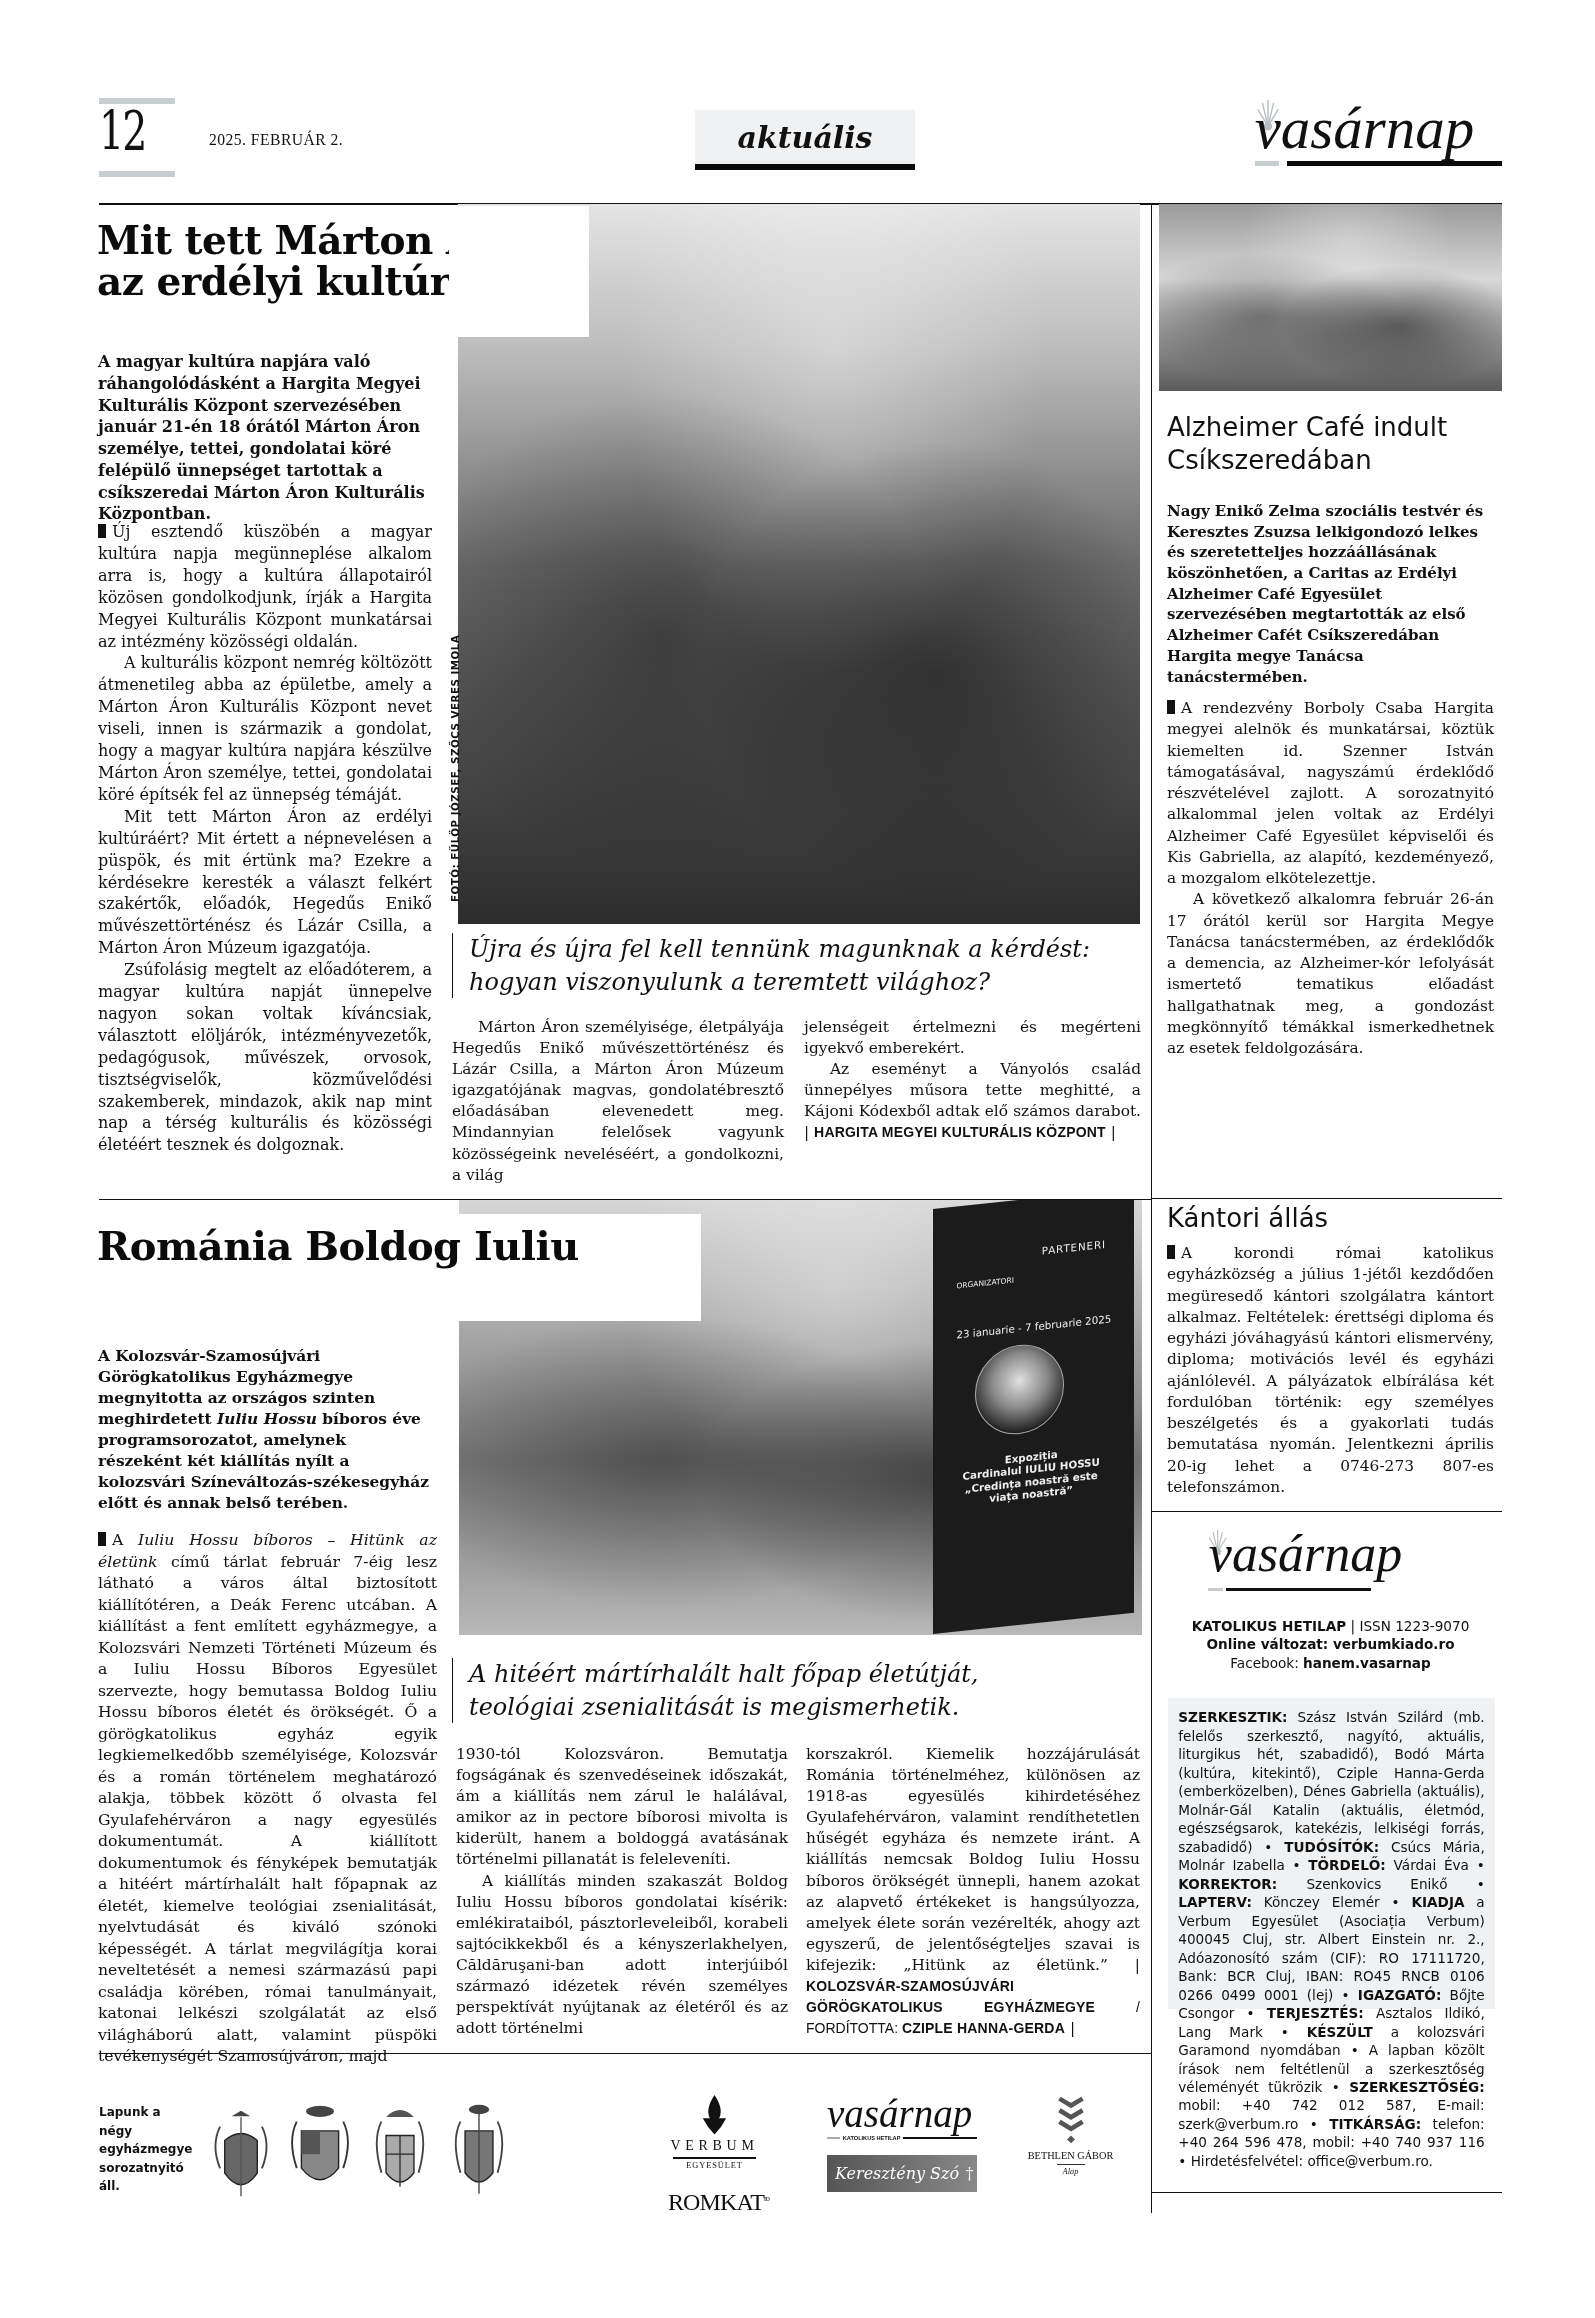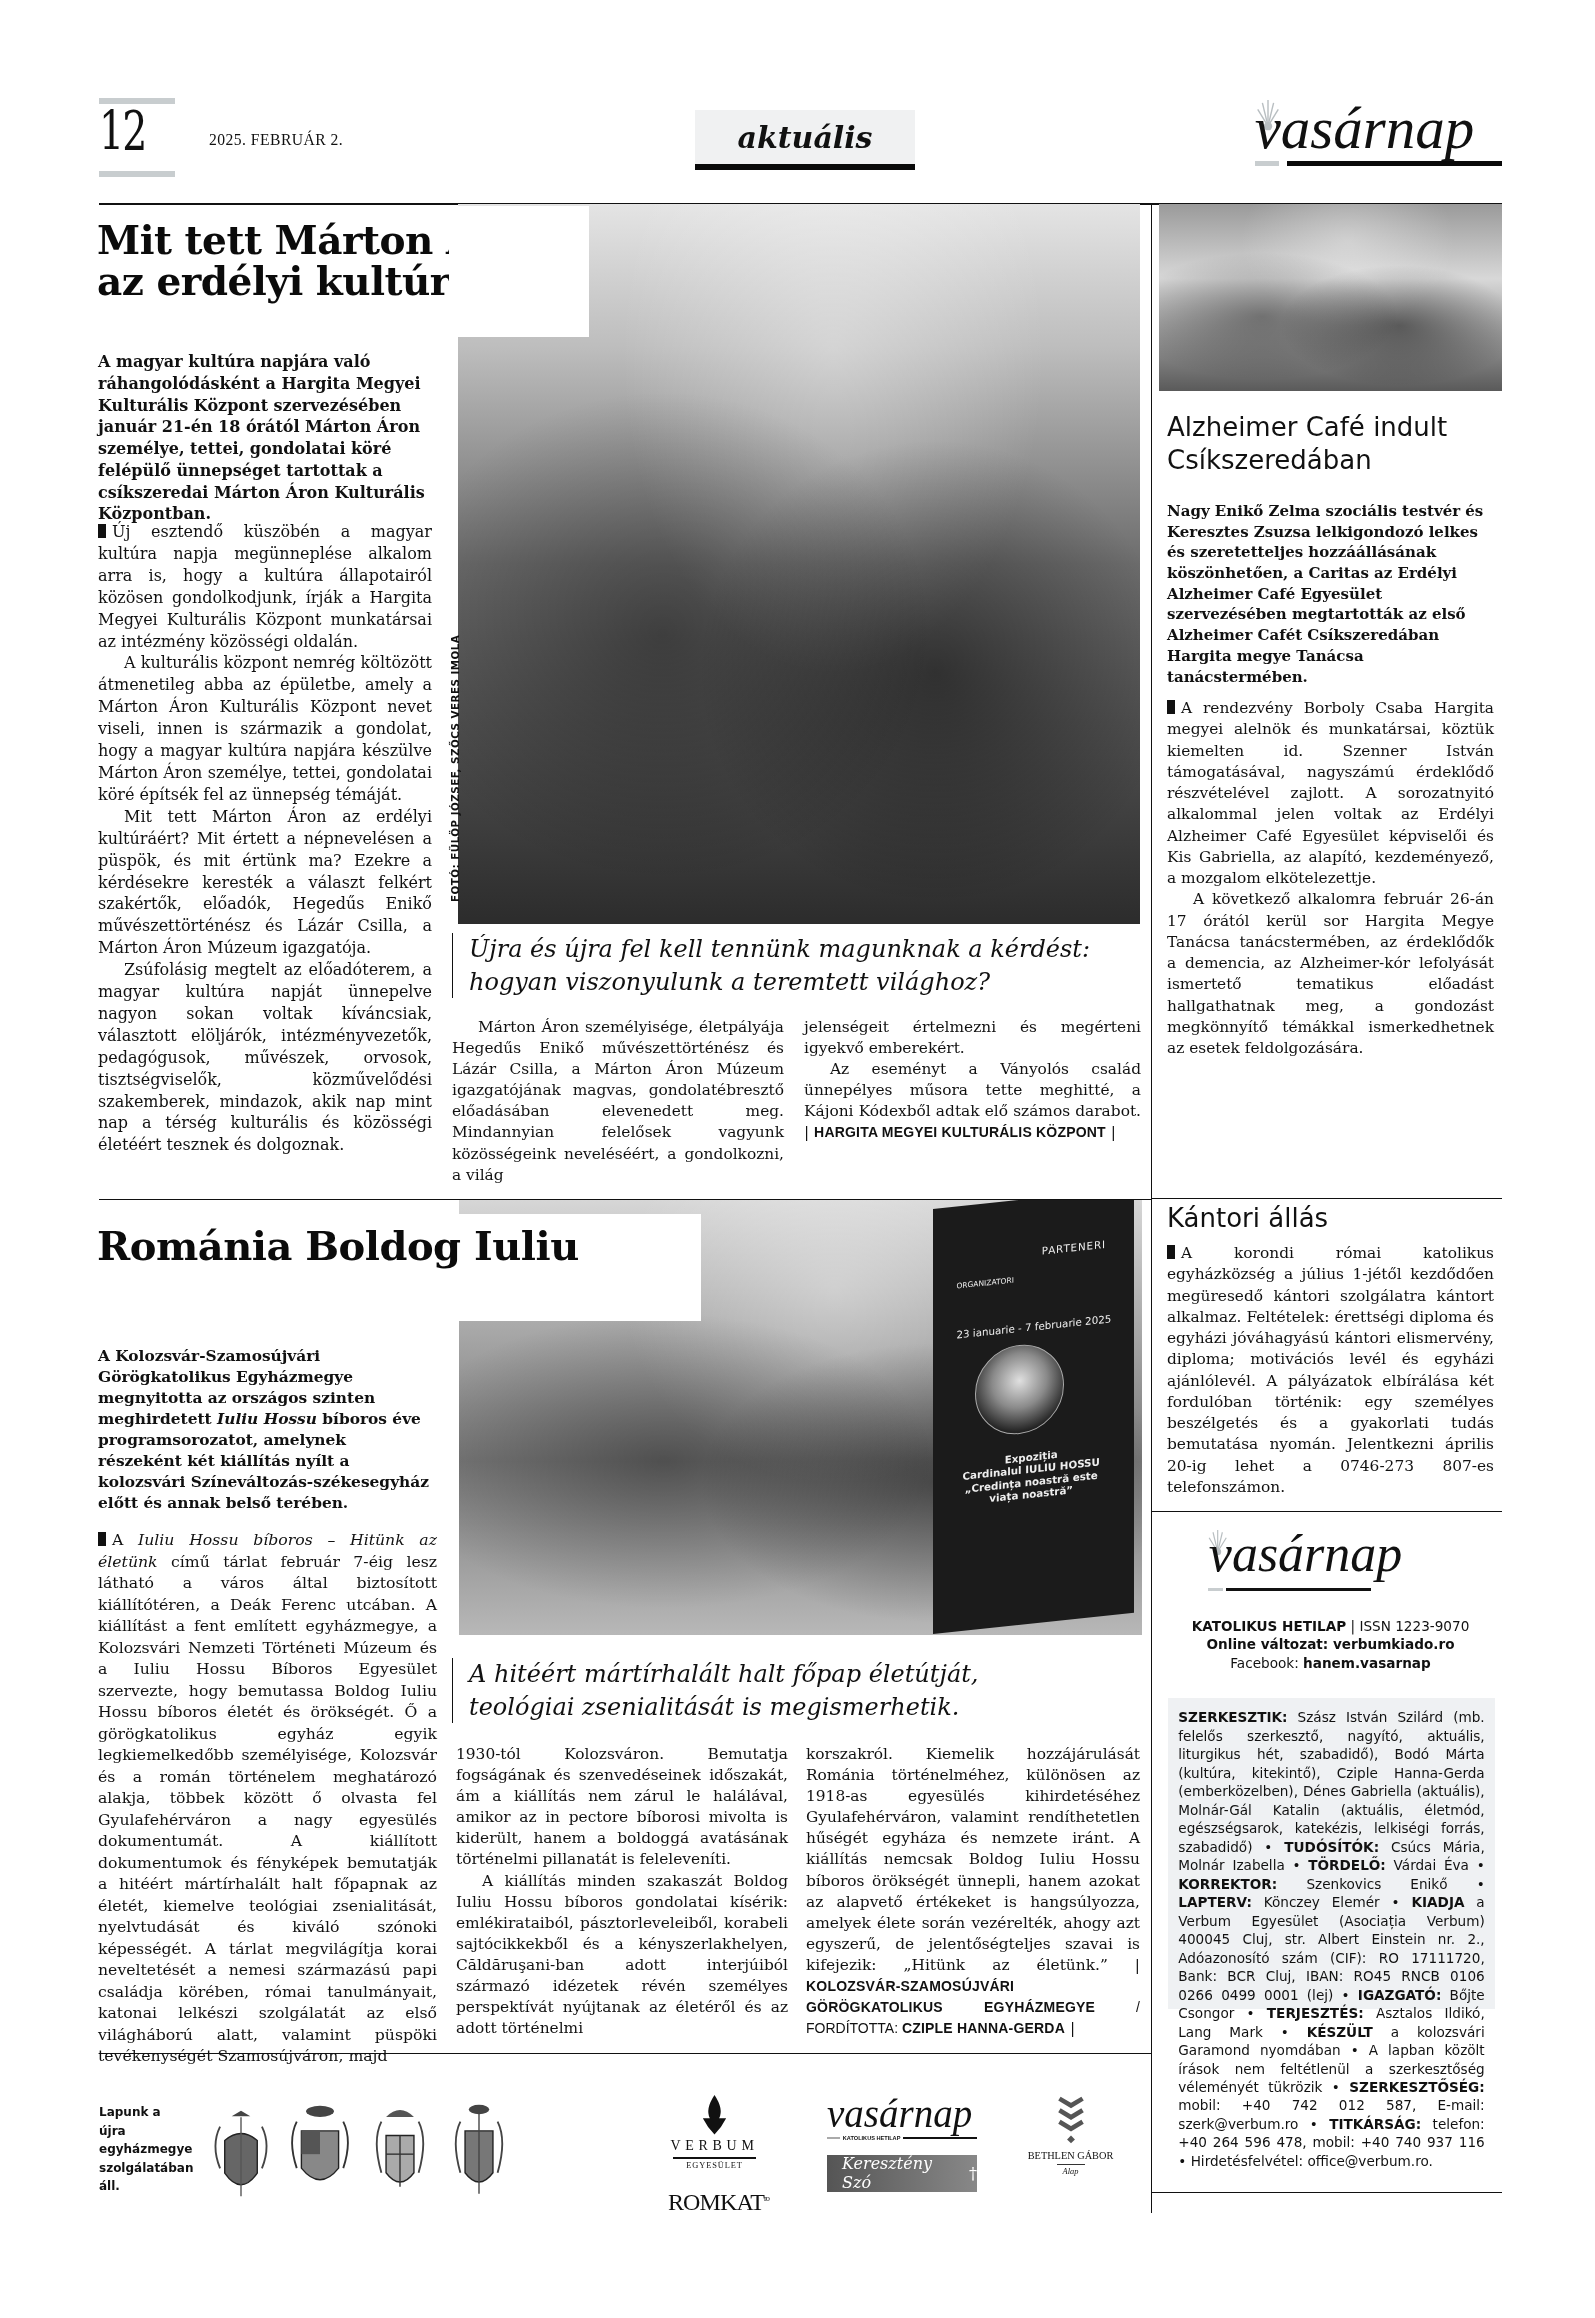--- a/index.html
+++ b/index.html
@@ -191,21 +191,21 @@
 <div class="abs body" style="left:456px; top:1744px; width:332px; font-size:15.4px;">
   <p class="first">1930-tól Kolozsváron. Bemutatja fogságának és szenvedéseinek időszakát, ám a kiállítás nem zárul le halálával, amikor az in pectore bíborosi mivolta is kiderült, hanem a boldoggá avatásának történelmi pillanatát is feleleveníti.</p>
   <p>A kiállítás minden szakaszát Boldog Iuliu Hossu bíboros gondolatai kísérik: emlékirataiból, pásztorleveleiből, korabeli sajtócikkekből és a kényszerlakhelyen, Căldăruşani-ban adott interjúiból származó idézetek révén személyes perspektívát nyújtanak az életéről és az adott történelmi</p>
 </div>
 <div class="abs body" style="left:806px; top:1744px; width:334px; font-size:15.4px;">
   <p class="first"><span>korszakról. Kiemelik hozzájárulását Románia történelméhez, különösen az 1918-as egyesülés kihirdetéséhez Gyulafehérváron, valamint rendíthetetlen hűségét egyháza és nemzete iránt. A kiállítás nemcsak Boldog Iuliu Hossu bíboros örökségét ünnepli, hanem azokat az alapvető értékeket is hangsúlyozza, amelyek élete során vezérelték, ahogy azt egyszerű, de jelentőségteljes szavai is kifejezik: „Hitünk az életünk.”</span> <span class="credit-sep">|</span> <span class="cond">KOLOZSVÁR-SZAMOSÚJVÁRI GÖRÖGKATOLIKUS EGYHÁZMEGYE</span><span style="font-family:'Liberation Sans', sans-serif; font-size:14px;"> / FORDÍTOTTA: </span><span class="cond">CZIPLE HANNA-GERDA</span> <span class="credit-sep">|</span></p>
 </div>
 
 <div class="abs rule" style="left:99px; top:2053px; width:1052px; height:1.4px;"></div>
 
-<div class="abs" style="left:99px; top:2103px; width:79px; font-family:'DejaVu Sans', sans-serif; font-weight:700; font-size:12px; line-height:1.55;">Lapunk a újra egyházmegye szolgálatában áll.</div>
+<div class="abs" style="left:99px; top:2103px; width:79px; font-family:'DejaVu Sans', sans-serif; font-weight:700; font-size:12px; line-height:1.55;">Lapunk a négy egyházmegye sorozatnyitó áll.</div>
 
 <div class="crest" style="left:206px; top:2108px;"><svg viewBox="0 0 150 200" width="70" height="93">
       <path d="M75 6 l20 12 -40 0z" fill="#444"></path>
       <path d="M40 70 q35 -30 70 0 v70 q-35 50 -70 0z" fill="#666" stroke="#222" stroke-width="3"></path>
       <g stroke="#444" stroke-width="4" fill="none">
         <path d="M30 40 q-20 40 0 90"></path>
         <path d="M120 40 q20 40 0 90"></path>
       </g>
       <line x1="75" y1="20" x2="75" y2="190" stroke="#555" stroke-width="3"></line>
     </svg></div>
@@ -248,21 +248,21 @@
   <div style="margin-top:18.7px; font-size:24px; letter-spacing:-0.9px;"><span>ROMKAT</span><sup style="font-size:8.4px;">ro</sup></div>
 </div>
 
 <div class="abs" style="left:827px; top:2094px; width:150px; height:140px;">
   <div style="font-family:'Liberation Serif', serif; font-style:italic; font-size:39px; line-height:1;">vasárnap</div>
   <div style="display:flex; align-items:center; gap:2.8px; margin-top:1.9px;">
     <div style="width:13px; height:1.9px; background:#aaa;"></div>
     <span style="font-family:'Liberation Sans', sans-serif; font-size:5.6px; font-weight:700;">KATOLIKUS HETILAP</span>
     <div style="flex:1; height:1.9px; background:#111;"></div>
   </div>
-  <div style="margin-top:14px; height:37px; background:linear-gradient(90deg,#555,#888); color:#fff; display:flex; align-items:center; padding-left:15px; font-family:'DejaVu Serif', serif; font-style:italic; font-size:16px;">
+  <div style="margin-top:14px; height:37px; background:linear-gradient(90deg,#555,#888); color:#fff; display:flex; align-items:center; padding-left:8px; font-family:'DejaVu Serif', serif; font-style:italic; font-size:16px;">
       <span>Keresztény Szó</span>
       <span style="margin-left:6.5px; font-style:normal;">†</span>
     </div>
 </div>
 
 <div class="abs" style="left:1024px; top:2094px; width:93px; height:140px; text-align:center; font-family:'Liberation Serif', serif;">
   <svg width="28" height="51" viewBox="0 0 60 110">
       <g fill="none" stroke="#555" stroke-width="10">
         <path d="M5 10 l25 15 25 -15"></path>
         <path d="M5 35 l25 15 25 -15"></path>

